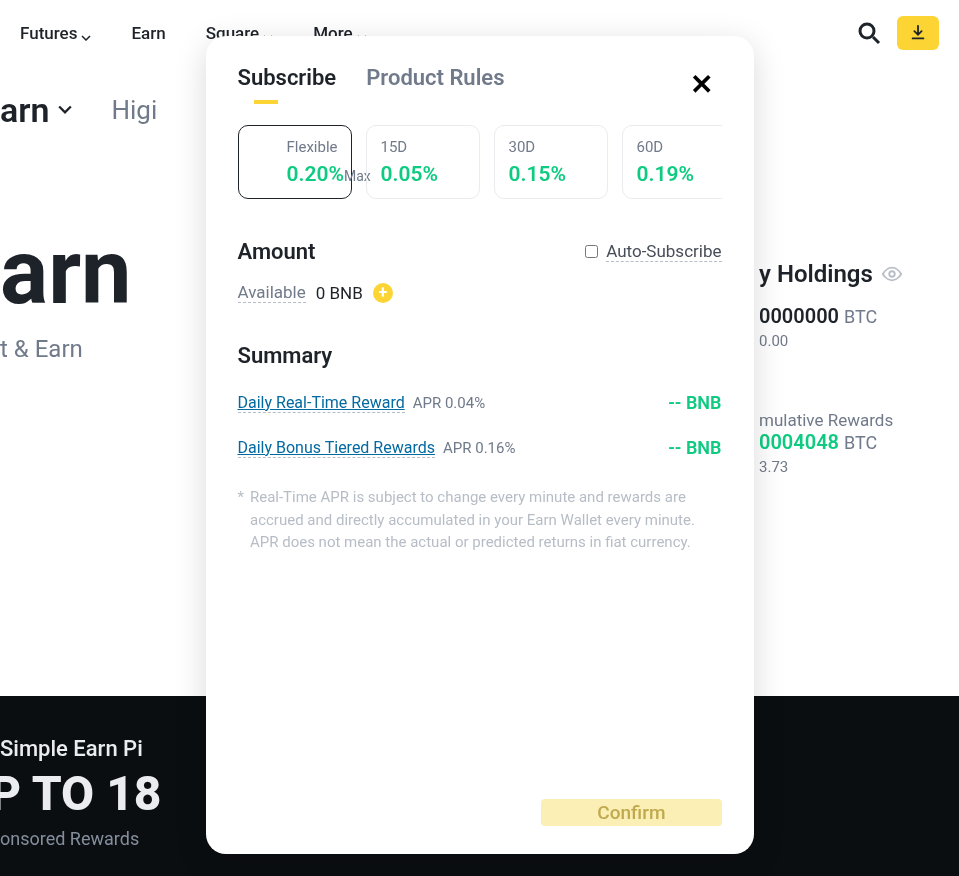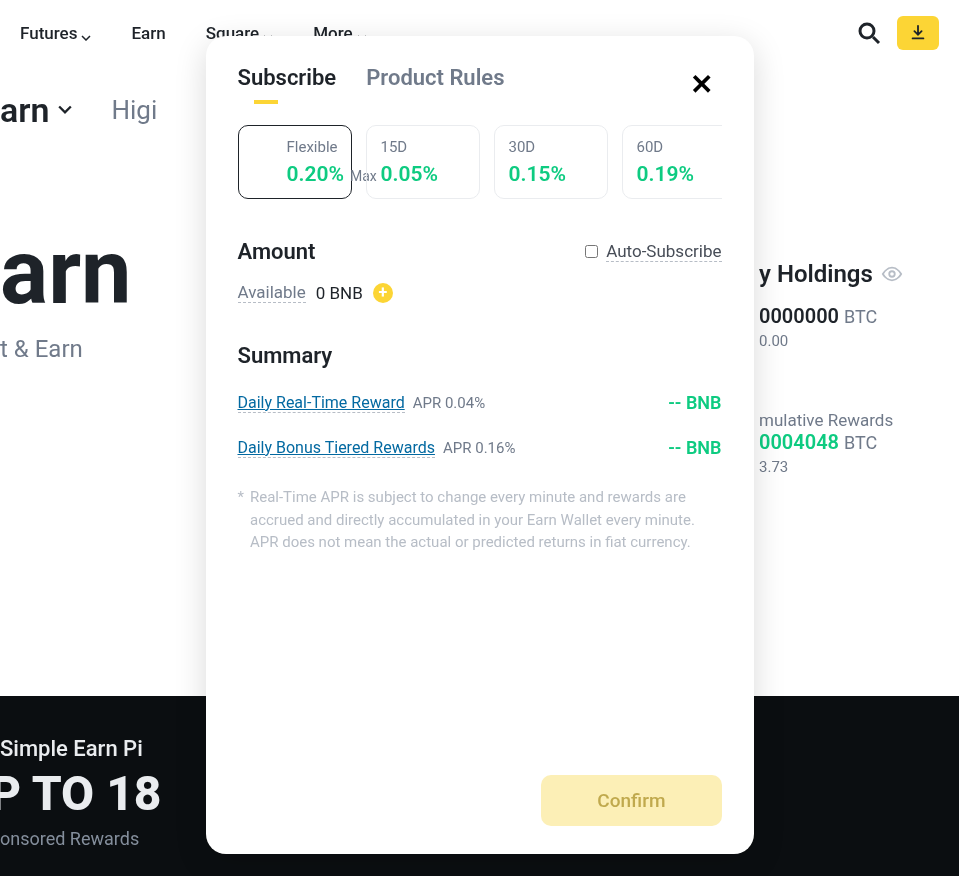--- a/index.html
+++ b/index.html
@@ -298,21 +298,20 @@
       color: #707a8a;
     }
 
     .duration-apr {
       font-size: 21px;
       font-weight: 600;
       color: #0ecb81;
       margin-top: 6px;
       display: flex;
       align-items: baseline;
-      gap: 6px;
     }
 
     .duration-apr .max-label {
       font-size: 14px;
       color: #707a8a;
       font-weight: 400;
     }
 
     
     .amount-section {
@@ -464,22 +463,22 @@
       margin-top: auto;
       display: flex;
       justify-content: flex-end;
     }
 
     .confirm-btn {
       background: #fcefb6;
       color: #c0a94d;
       font-size: 19px;
       font-weight: 500;
-      padding: 14px 56px;
-      border-radius: 10px;
+      padding: 2px 56px;
+      border-radius: 4px;
       cursor: pointer;
       border: none;
     }
   </style>
 </head>
 <body>
 
 <div class="top-nav">
   <div class="nav-item">
     <span>Futures</span>

